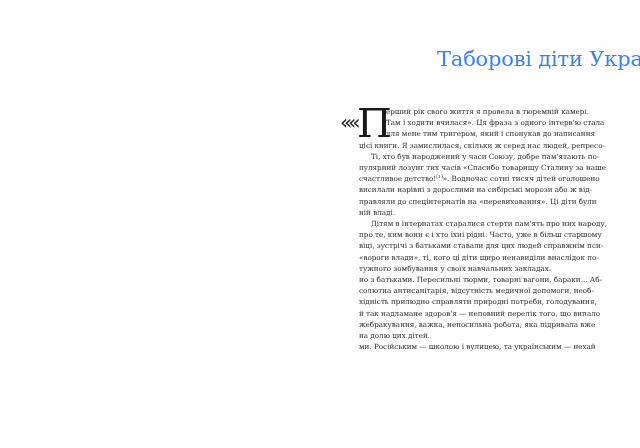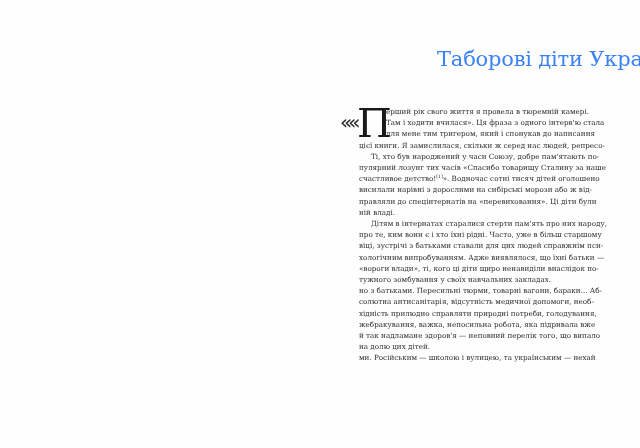--- a/index.html
+++ b/index.html
@@ -122,31 +122,30 @@
       <span class="line"><span>счастливое детство!</span><sup class="fn">[1]</sup><span>». Водночас сотні тисяч дітей оголошено</span></span>
       <span class="line">висилали нарівні з дорослими на сибірські морози або ж від-</span>
       <span class="line">правляли до спецінтернатів на «перевиховання». Ці діти були</span>
       <span class="line last">ній владі.</span>
     </div>
 
     <div>
       <span class="line indent">Дітям в інтернатах старалися стерти пам'ять про них народу,</span>
       <span class="line">про те, ким вони є і хто їхні рідні. Часто, уже в більш старшому</span>
       <span class="line">віці, зустрічі з батьками ставали для цих людей справжнім пси-</span>
-      <span class="line">хологічним випробуванням. Адже виявлялося, що їхні батьки —</span>
       <span class="line">«вороги влади», ті, кого ці діти щиро ненавиділи внаслідок по-</span>
       <span class="line last">тужного зомбування у своїх навчальних закладах.</span>
     </div>
 
     <div>
       <span class="line">но з батьками. Пересильні тюрми, товарні вагони, бараки... Аб-</span>
       <span class="line">солютна антисанітарія, відсутність медичної допомоги, необ-</span>
       <span class="line">хідність прилюдно справляти природні потреби, голодування,</span>
+      <span class="line">й так надламане здоров'я — неповний перелік того, що випало</span>
       <span class="line">жебракування, важка, непосильна робота, яка підривала вже</span>
-      <span class="line">й так надламане здоров'я — неповний перелік того, що випало</span>
       <span class="line last">на долю цих дітей.</span>
     </div>
 
     <div>
       <span class="line">ми. Російським — школою і вулицею, та українським — нехай</span>
     </div>
   </div>
 </div>
 
 </body></html>

